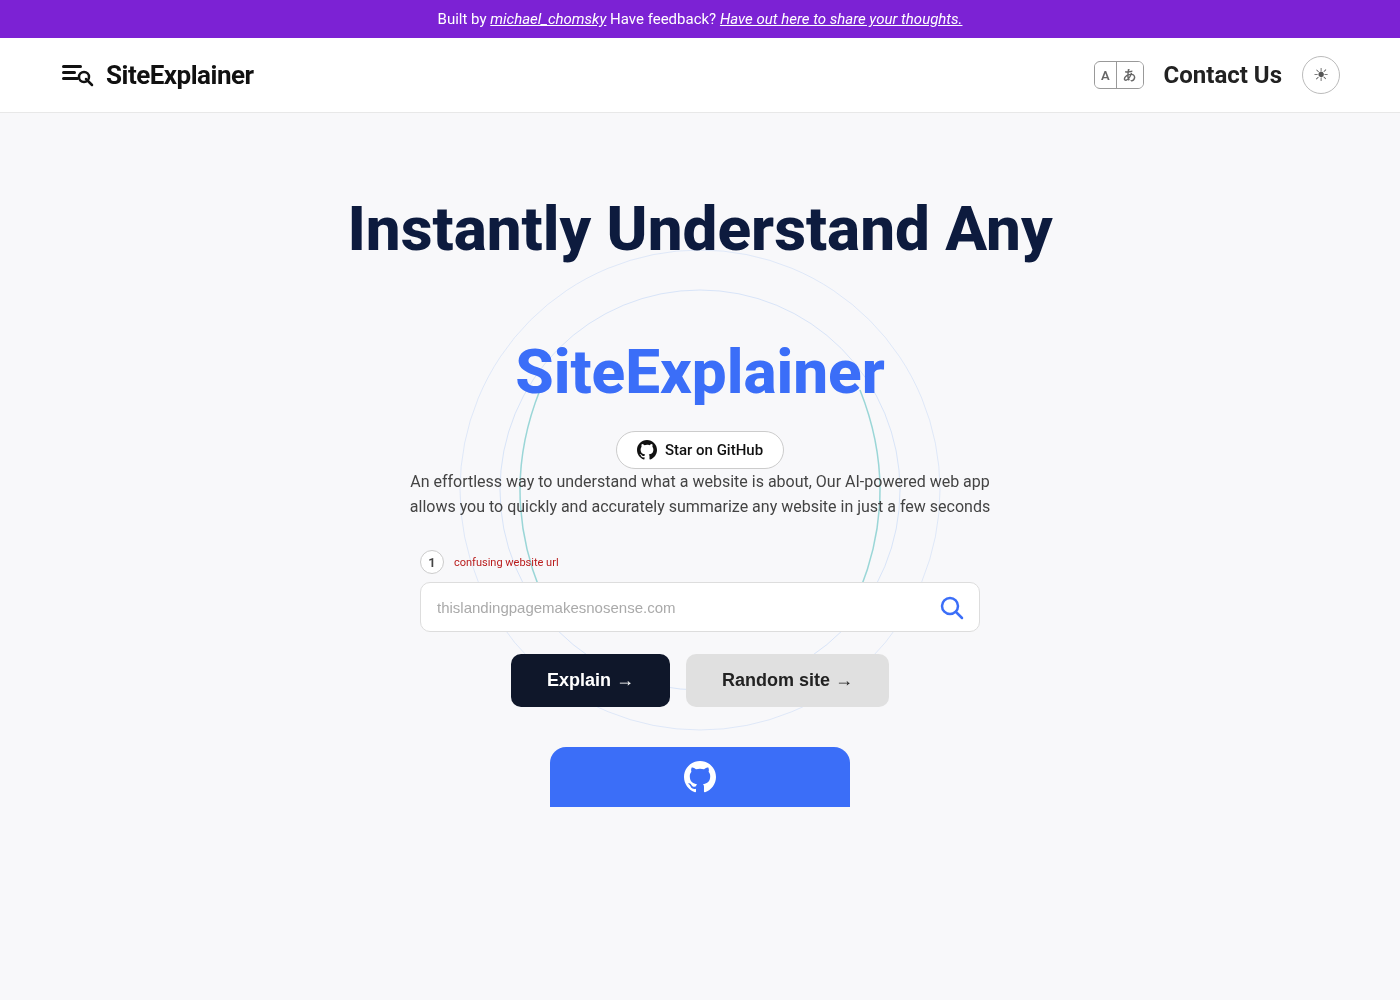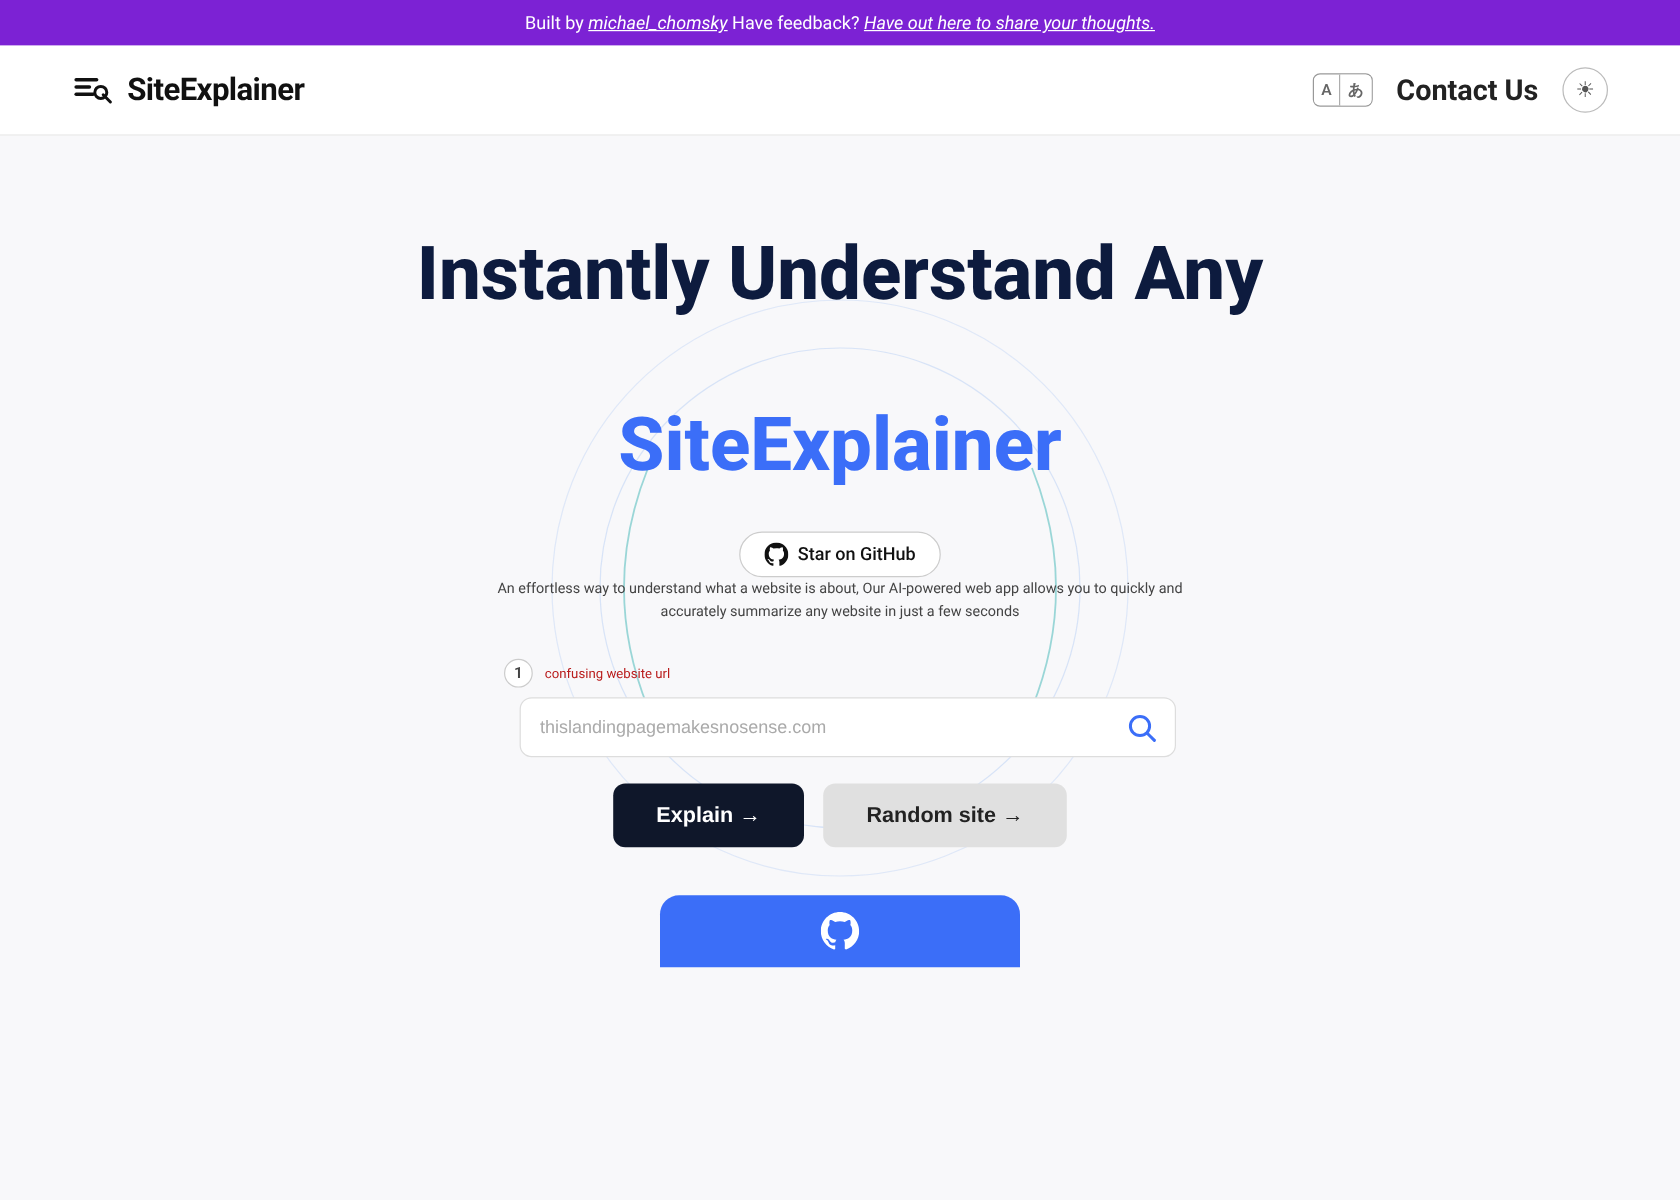--- a/index.html
+++ b/index.html
@@ -146,21 +146,21 @@
       flex-direction: column;
       align-items: center;
     }
 
     .hero-title {
       font-size: 62px;
       font-weight: 800;
       color: #0d1b3e;
       line-height: 1.15;
       max-width: 760px;
-      margin-bottom: 12px;
+      margin-bottom: 0;
     }
 
     .hero-title-blue {
       color: #3b6ef8;
     }
 
     .github-btn {
       display: flex;
       align-items: center;
       gap: 8px;
@@ -175,21 +175,21 @@
       margin-top: 24px;
       text-decoration: none;
     }
 
     .github-btn svg {
       width: 20px;
       height: 20px;
     }
 
     .hero-desc {
-      font-size: 12px;
+      font-size: 16px;
       color: #444;
       max-width: 600px;
       line-height: 1.6;
       margin-bottom: 30px;
     }
 
     
     .url-input-area {
       width: 100%;
       max-width: 560px;
@@ -223,21 +223,20 @@
     }
 
     .url-input-row {
       display: flex;
       align-items: center;
       background: white;
       border: 1.5px solid #ddd;
       border-radius: 10px;
       padding: 6px 10px 6px 16px;
       gap: 8px;
-      margin-left: 13px;
     }
 
     .url-input {
       flex: 1;
       border: none;
       outline: none;
       font-size: 15px;
       color: #333;
       background: transparent;
       padding: 6px 0;

